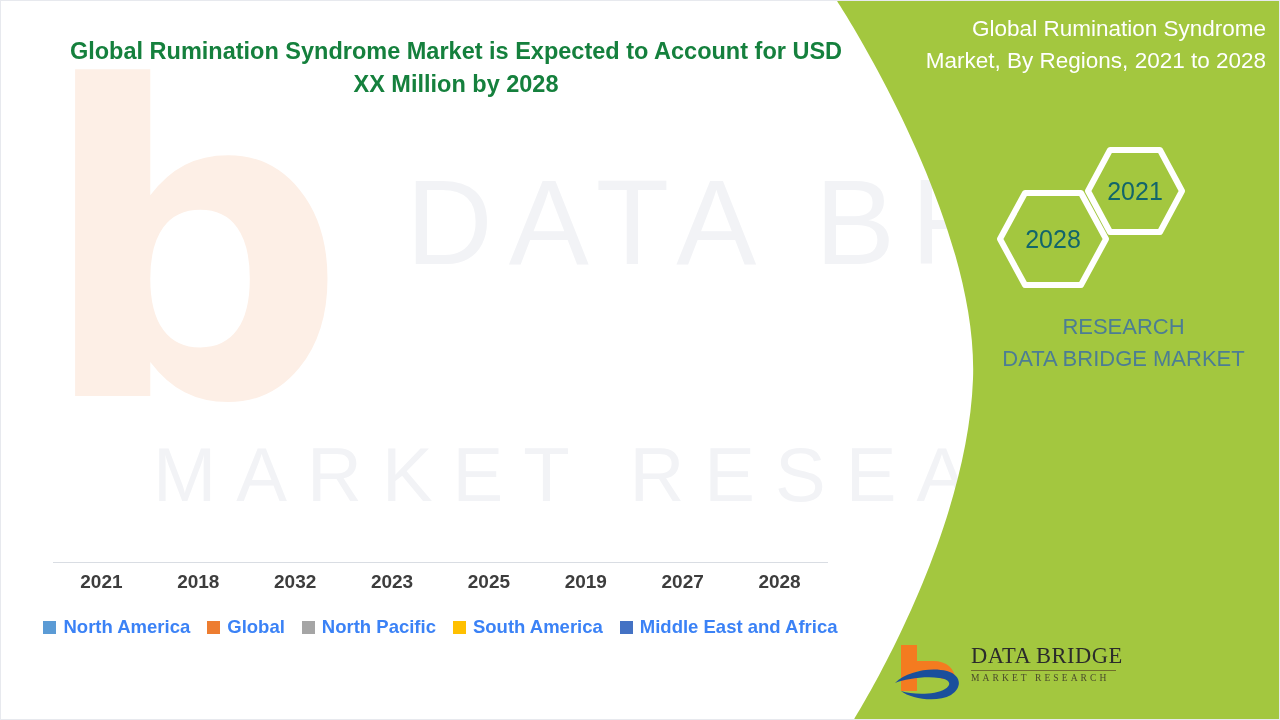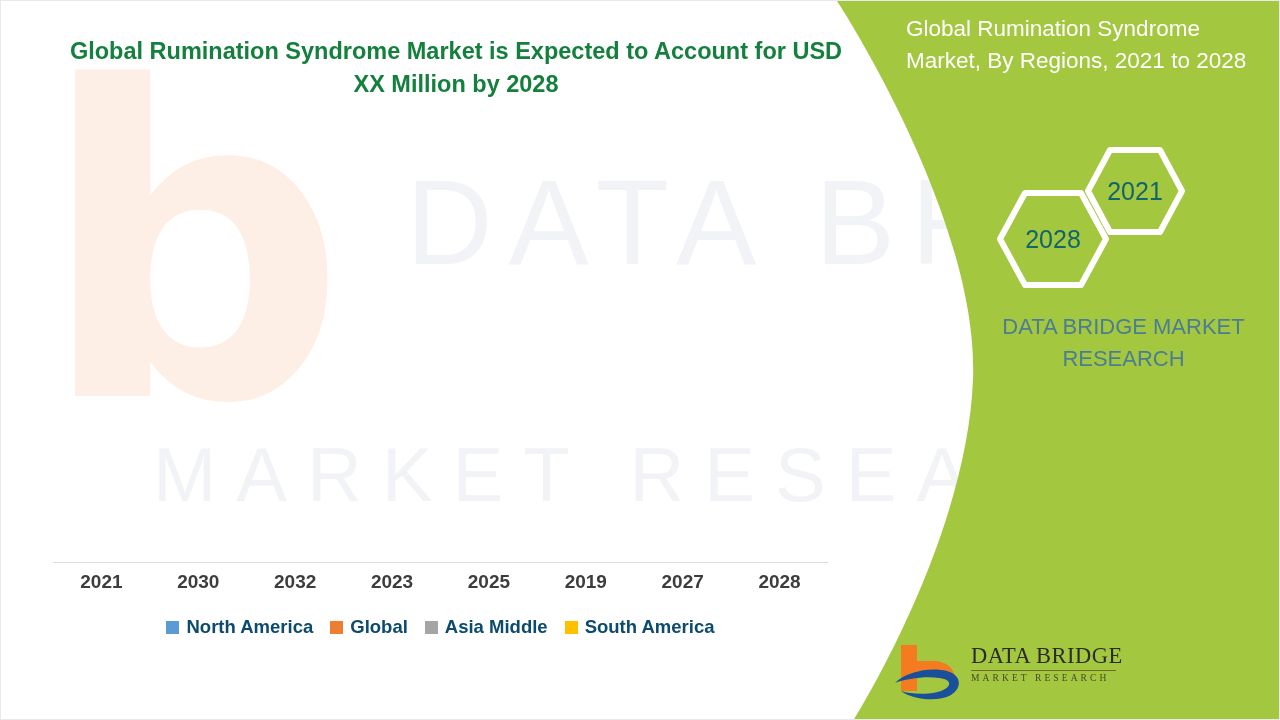--- a/index.html
+++ b/index.html
@@ -90,35 +90,35 @@
   }
 
   .legend {
     position: absolute; left: 52px; top: 615px; width: 775px;
     display: flex; justify-content: center; align-items: center;
     gap: 17px;
   }
   .legend-item { display: flex; align-items: center; gap: 7px; }
   .legend-swatch { width: 13px; height: 13px; display: block; }
   .legend-label {
-    color: #0c4a6e; font-size: 18.5px; font-weight: 700;
+    color: #3b82f6; font-size: 18.5px; font-weight: 700;
     font-family: "Liberation Sans", sans-serif; white-space: nowrap;
   }
 
   
   .green-panel {
     position: absolute; left: 0; top: 0; width: 1280px; height: 720px;
     z-index: 4; pointer-events: none;
   }
   .green-panel svg { display: block; }
   .green-content { position: absolute; inset: 0; z-index: 5; }
 
   .panel-title {
     position: absolute; left: 905px; top: 12px; width: 360px;
-    text-align: left;
+    text-align: right;
     color: #ffffff; font-size: 22.5px; line-height: 32px;
     font-family: "Liberation Sans", sans-serif; font-weight: 400;
   }
 
   .hex {
     position: absolute;
     display: flex; align-items: center; justify-content: center;
   }
   .hex svg { position: absolute; inset: 0; }
   .hex span {
@@ -238,45 +238,49 @@
               <div class="seg" title="South America 2028: 73" style="height: 17.7184%; background: rgb(255, 192, 0);"></div>
               <div class="seg" title="Middle East and Africa 2028: 76" style="height: 18.4466%; background: rgb(68, 114, 196);"></div>
             </div>
           </div>
         </div>
       <div class="axis-line"></div>
     </div>
 
     <div class="xlabels" id="xlabels">
         <div class="xlabel">2021</div>
-        <div class="xlabel">2030</div>
+        <div class="xlabel">2018</div>
         <div class="xlabel">2032</div>
         <div class="xlabel">2023</div>
         <div class="xlabel">2025</div>
         <div class="xlabel">2019</div>
         <div class="xlabel">2027</div>
         <div class="xlabel">2028</div>
       </div>
 
     <div class="legend" id="legend">
         <div class="legend-item">
           <span class="legend-swatch" style="background: rgb(91, 155, 213);"></span>
           <span class="legend-label">North America</span>
         </div>
         <div class="legend-item">
           <span class="legend-swatch" style="background: rgb(237, 125, 49);"></span>
           <span class="legend-label">Global</span>
         </div>
         <div class="legend-item">
           <span class="legend-swatch" style="background: rgb(165, 165, 165);"></span>
-          <span class="legend-label">Asia Middle</span>
+          <span class="legend-label">North Pacific</span>
         </div>
         <div class="legend-item">
           <span class="legend-swatch" style="background: rgb(255, 192, 0);"></span>
           <span class="legend-label">South America</span>
+        </div>
+        <div class="legend-item">
+          <span class="legend-swatch" style="background: rgb(68, 114, 196);"></span>
+          <span class="legend-label">Middle East and Africa</span>
         </div>
       </div>
   </div>
 
   <div class="green-panel">
     <svg width="1280" height="720" viewBox="0 0 1280 720">
       <path d="M 836 0 L 1280 0 L 1280 720 L 852 720 C 852 720 966 540 972 378 C 978 216 836 0 836 0 Z" fill="#a3c73f"></path>
     </svg>
   </div>
 
@@ -291,22 +295,22 @@
     </div>
 
     <div class="hex hex-2028">
       <svg viewBox="0 0 112 98" width="112" height="98">
         <polygon points="28,3 84,3 109,49 84,95 28,95 3,49" fill="none" stroke="#ffffff" stroke-width="6" stroke-linejoin="round"></polygon>
       </svg>
       <span>2028</span>
     </div>
 
     <div class="brand-text">
+      <div>RESEARCH</div>
       <div>DATA BRIDGE MARKET</div>
-      <div>RESEARCH</div>
     </div>
 
     <div class="logo">
       <div class="logo-mark">
         <svg viewBox="0 0 76 60" width="76" height="60">
           <path d="M10 4 L26 4 L26 20 L42 20 C56 20 64 28 64 38 L50 38 C50 32 46 30 40 30 L26 30 L26 50 L10 50 Z" fill="#f47b20"></path>
           <path d="M4 42 C16 30 40 26 56 30 C70 34 72 46 60 54 C46 62 20 58 10 50 C22 54 44 54 54 48 C62 43 58 38 48 37 C34 35 14 38 4 42 Z" fill="#1a4f9c"></path>
         </svg>
       </div>
       <div class="logo-words">

